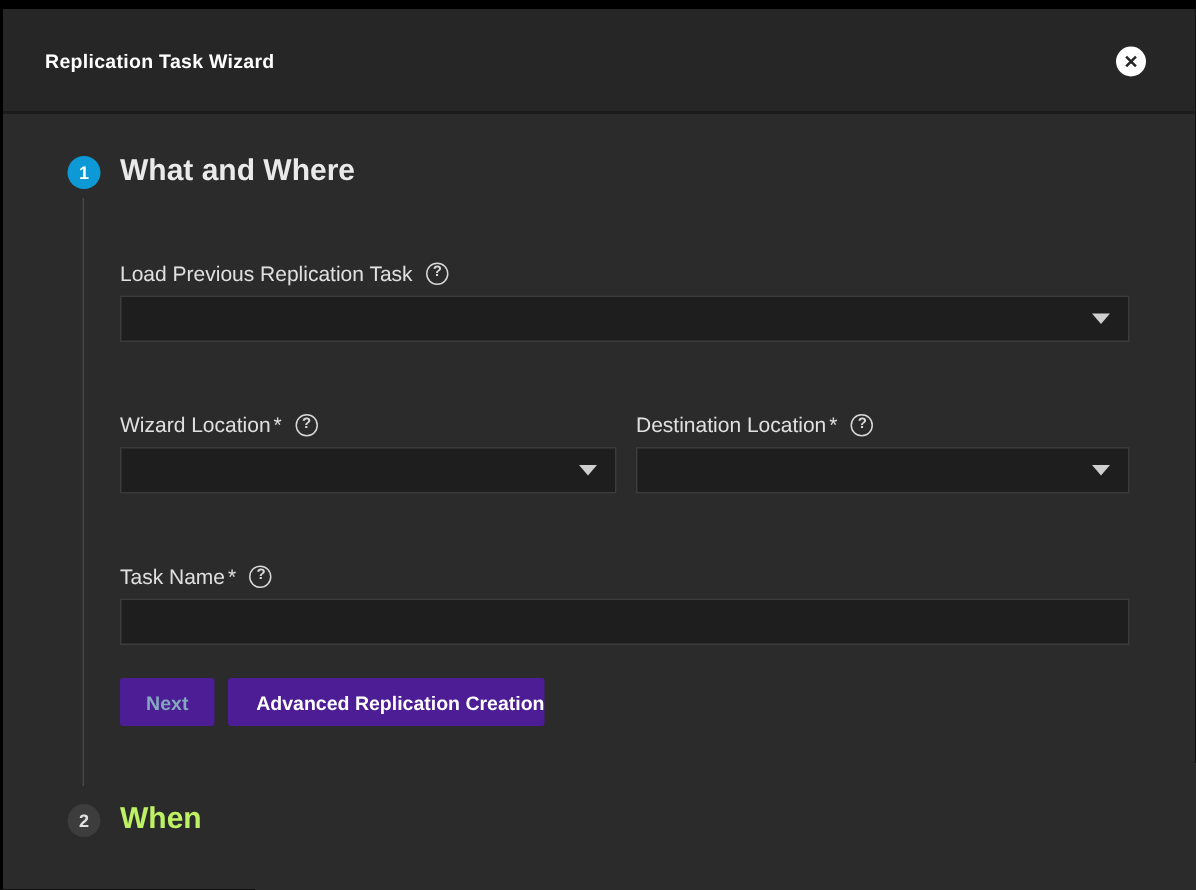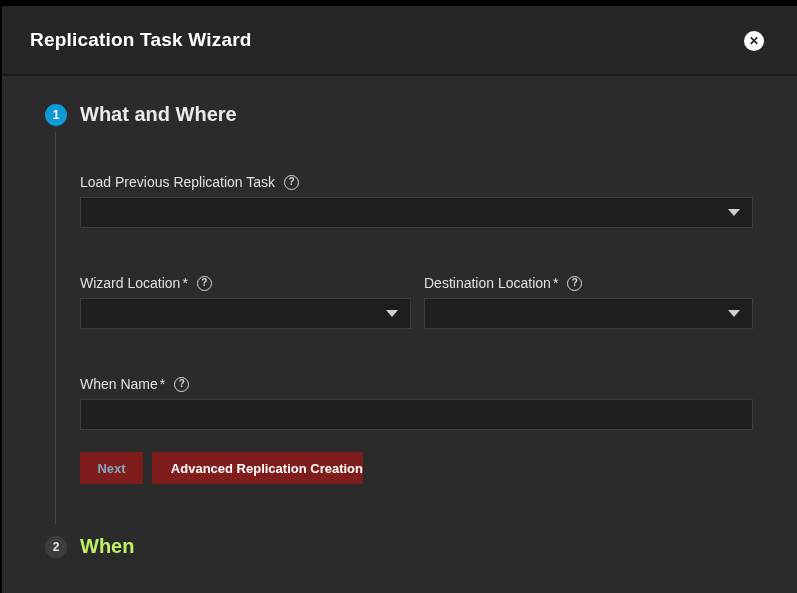--- a/index.html
+++ b/index.html
@@ -13,21 +13,21 @@
     background: #2b2b2b;
   }
 
   
   .dialog-header {
     position: absolute; left: 0; top: 0; right: 0; height: 70px;
     background: #262626; border-bottom: 2px solid #1b1b1b;
     display: flex; align-items: center;
   }
   .dialog-title {
-    margin-left: 28px; color: #ffffff; font-size: 19px; font-weight: 700;
+    margin-left: 28px; color: #ffffff; font-size: 13px; font-weight: 700;
     letter-spacing: 0.2px;
   }
   .close-btn {
     position: absolute; right: 33px; top: 25px; width: 20px; height: 20px;
     background: transparent; border: none; cursor: pointer; padding: 0;
   }
   .close-circle {
     width: 20px; height: 20px; border-radius: 50%; background: #ffffff;
     color: #262626; font-size: 12px; font-weight: 700;
     display: flex; align-items: center; justify-content: center; line-height: 1;
@@ -81,21 +81,21 @@
   }
   .text-field input {
     width: 100%; height: 100%; background: transparent; border: none;
     color: #e0e0e0; font-size: 13px; padding: 0 8px; outline: none;
     font-family: "Liberation Sans", sans-serif;
   }
 
   
   .btn {
     position: absolute; height: 32px; border: none; border-radius: 2px;
-    background: #7f1d1d; font-size: 13px; font-weight: 700;
+    background: #4c1d95; font-size: 13px; font-weight: 700;
     font-family: "Liberation Sans", sans-serif; cursor: pointer;
   }
   .btn.disabled { color: #84a8bd; cursor: default; }
   .btn.primary { color: #ffffff; text-align: right; }
 </style>
 </head>
 <body>
 
 <div id="app">
   <div class="dialog">
@@ -137,21 +137,21 @@
     <div class="select-field" style="left:78px; top:292px; width:331px;">
       <span class="select-value"></span>
       <span class="caret"></span>
     </div>
     <div class="select-field" style="left:422px; top:292px; width:329px;">
       <span class="select-value"></span>
       <span class="caret"></span>
     </div>
 
     <div class="field-label" style="left:78px; top:369px;">
-      <span>When Name</span>
+      <span>Task Name</span>
         <span class="required">*</span>
       <span class="help-icon">?</span>
     </div>
     <div class="text-field" style="left:78px; top:393px; width:673px;">
       <input type="text" aria-label="Task Name" value="" style="">
     </div>
 
     <button class="btn disabled" style="left:78px; top:446px; width:63px;" aria-disabled="true">Next</button>
     <button class="btn primary" style="left:150px; top:446px; width:211px;">Advanced Replication Creation</button>
 

